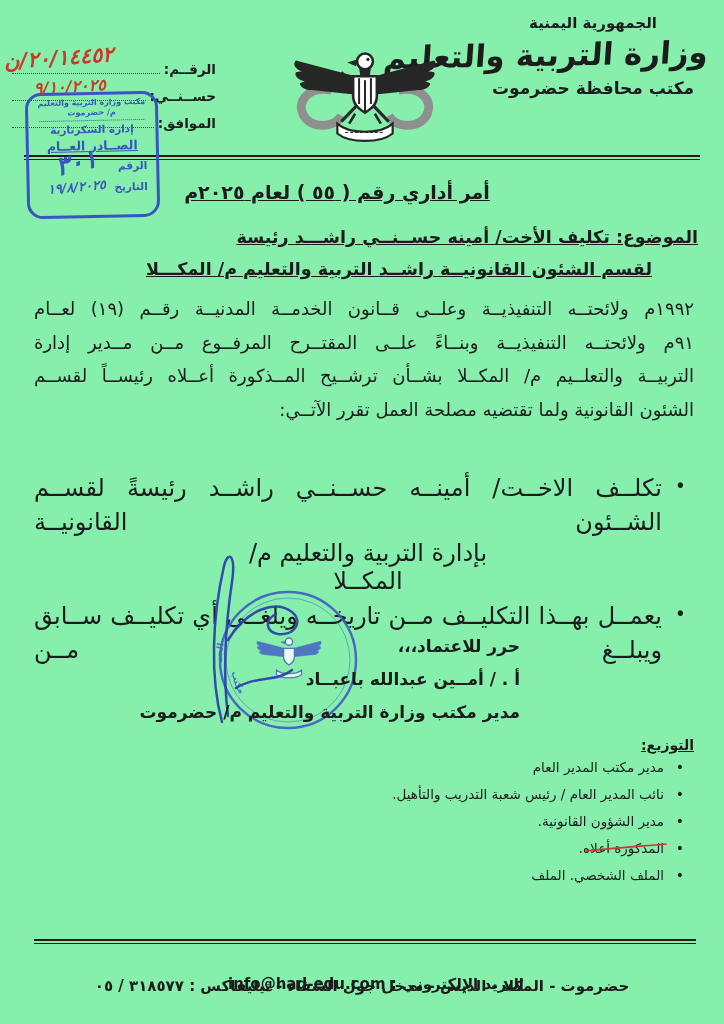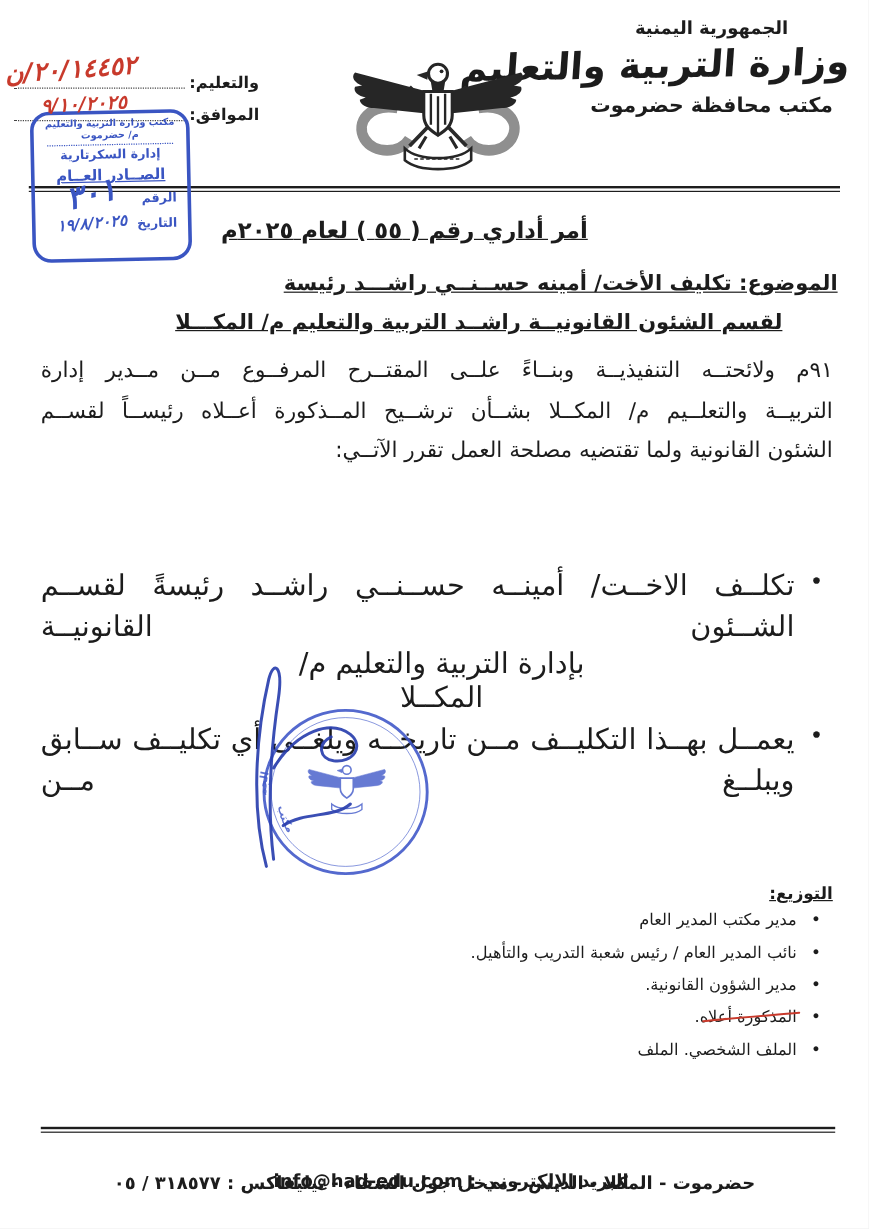--- a/index.html
+++ b/index.html
@@ -1,20 +1,20 @@
 <!DOCTYPE html>
 <html dir="rtl" lang="ar"><head>
 <meta charset="utf-8">
 <style>
   * { margin:0; padding:0; box-sizing:border-box; }
   html,body { background:#e8e8e8; }
   body { font-family:"DejaVu Sans", sans-serif; }
   .page {
     position:relative; width:724px; height:1024px; margin:0 auto;
-    background:#ffffff; color:#1c1c1c; overflow:hidden; direction:rtl;
+    background:#86efac; color:#1c1c1c; overflow:hidden; direction:rtl;
   }
   
   .header-right { position:absolute; top:14px; right:16px; width:230px; text-align:center; }
   .country { font-size:15px; font-weight:bold; }
   .ministry-callig {
     font-size:31px; font-weight:bold; margin-top:4px; white-space:nowrap;
     transform:skewX(-5deg) rotate(-1deg); letter-spacing:-1px;
   }
   .office { font-size:17px; font-weight:bold; margin-top:6px; }
   .emblem { position:absolute; top:44px; left:286px; width:158px; height:102px; }
@@ -103,21 +103,25 @@
     <circle cx="83" cy="15" r="1.6" fill="#262626"></circle>
     <path d="M68,32 h24 v20 c0,9 -6,13 -12,17 c-6,-4 -12,-8 -12,-17 z" fill="#ffffff" stroke="#262626" stroke-width="2.6"></path>
     <path d="M74,34 v26 M80,36 v32 M86,34 v26" stroke="#262626" stroke-width="2"></path>
     <path d="M70,70 l-6,10 M90,70 l6,10" stroke="#262626" stroke-width="2.6"></path>
     <path d="M52,80 C64,91 96,91 108,80 L108,90 C96,100 64,100 52,90 Z" fill="#ffffff" stroke="#262626" stroke-width="2.2"></path>
     <path d="M60,89 h40" stroke="#262626" stroke-width="1.2" stroke-dasharray="3 2"></path>
   </svg>
 
   <div class="fields">
     <div class="frow">
-      <span class="flabel">والتعليم:</span>
+      <span class="flabel">الرقــم:</span>
+      <span class="fdots"></span>
+    </div>
+    <div class="frow">
+      <span class="flabel">حســنــي:</span>
       <span class="fdots"></span>
     </div>
     <div class="frow">
       <span class="flabel">الموافق:</span>
       <span class="fdots"></span>
     </div>
   </div>
 
   <div class="hw-red hw-number">٢٠/١٤٤٥٢/ن</div>
   <div class="hw-red hw-date">٩/١٠/٢٠٢٥</div>
@@ -135,35 +139,41 @@
       <span>التاريخ</span>
       <span class="rs-date-val">١٩/٨/٢٠٢٥</span>
     </div>
   </div>
 
   <div class="title">أمر أداري رقم ( ٥٥ ) لعام ٢٠٢٥م</div>
   <div class="subject1">الموضوع: تكليف الأخت/ أمينه حســنــي راشـــد رئيسة</div>
   <div class="subject2">لقسم الشئون القانونيــة راشــد التربية والتعليم م/ المكـــلا</div>
 
   <div class="body-block">
+    <div class="jline">١٩٩٢م ولائحتــه التنفيذيــة وعلــى قــانون الخدمــة المدنيــة رقــم (١٩) لعــام</div>
     <div class="jline">٩١م ولائحتــه التنفيذيــة وبنــاءً علــى المقتــرح المرفــوع مــن مــدير إدارة</div>
     <div class="jline">التربيــة والتعلــيم م/ المكــلا بشــأن ترشــيح المــذكورة أعــلاه رئيســاً لقســم</div>
     <div class="rline">الشئون القانونية ولما تقتضيه مصلحة العمل تقرر الآتــي:</div>
   </div>
 
   <div class="decisions">
     <div class="ditem">
       <div class="jline">تكلــف الاخــت/ أمينــه حســنــي راشــد رئيسةً لقســم الشــئون القانونيــة</div>
       <div class="d-l2" style="margin-left:195px; margin-right:155px;">بإدارة التربية والتعليم م/ المكــلا</div>
     </div>
     <div class="ditem" style="margin-top:5px;">
       <div class="jline">يعمــل بهــذا التكليــف مــن تاريخــه ويلغــى أي تكليــف ســابق ويبلــغ مــن</div>
     </div>
   </div>
 
+  <div class="closing">
+    <div>حرر للاعتماد،،،</div>
+    <div>أ . / أمــين عبدالله باعبــاد</div>
+    <div>مدير مكتب وزارة التربية والتعليم م/ حضرموت</div>
+  </div>
 
   <svg class="stamp-sig" viewBox="0 0 250 195" aria-hidden="true">
     <defs>
       <path id="arcTop" d="M64,112 A66,66 0 0 1 196,112"></path>
       <path id="arcBot" d="M74,126 A57,57 0 0 0 186,126"></path>
     </defs>
     <circle cx="130" cy="112" r="68" fill="none" stroke="#4159c9" stroke-width="2.4" opacity="0.9"></circle>
     <circle cx="130" cy="112" r="62" fill="none" stroke="#4159c9" stroke-width="0.8" opacity="0.65"></circle>
     <text font-size="9" fill="#4159c9" font-weight="bold" opacity="0.85">
       <textPath href="#arcTop" startOffset="8%">الجمهورية اليمنية - وزارة التربية والتعليم</textPath>

